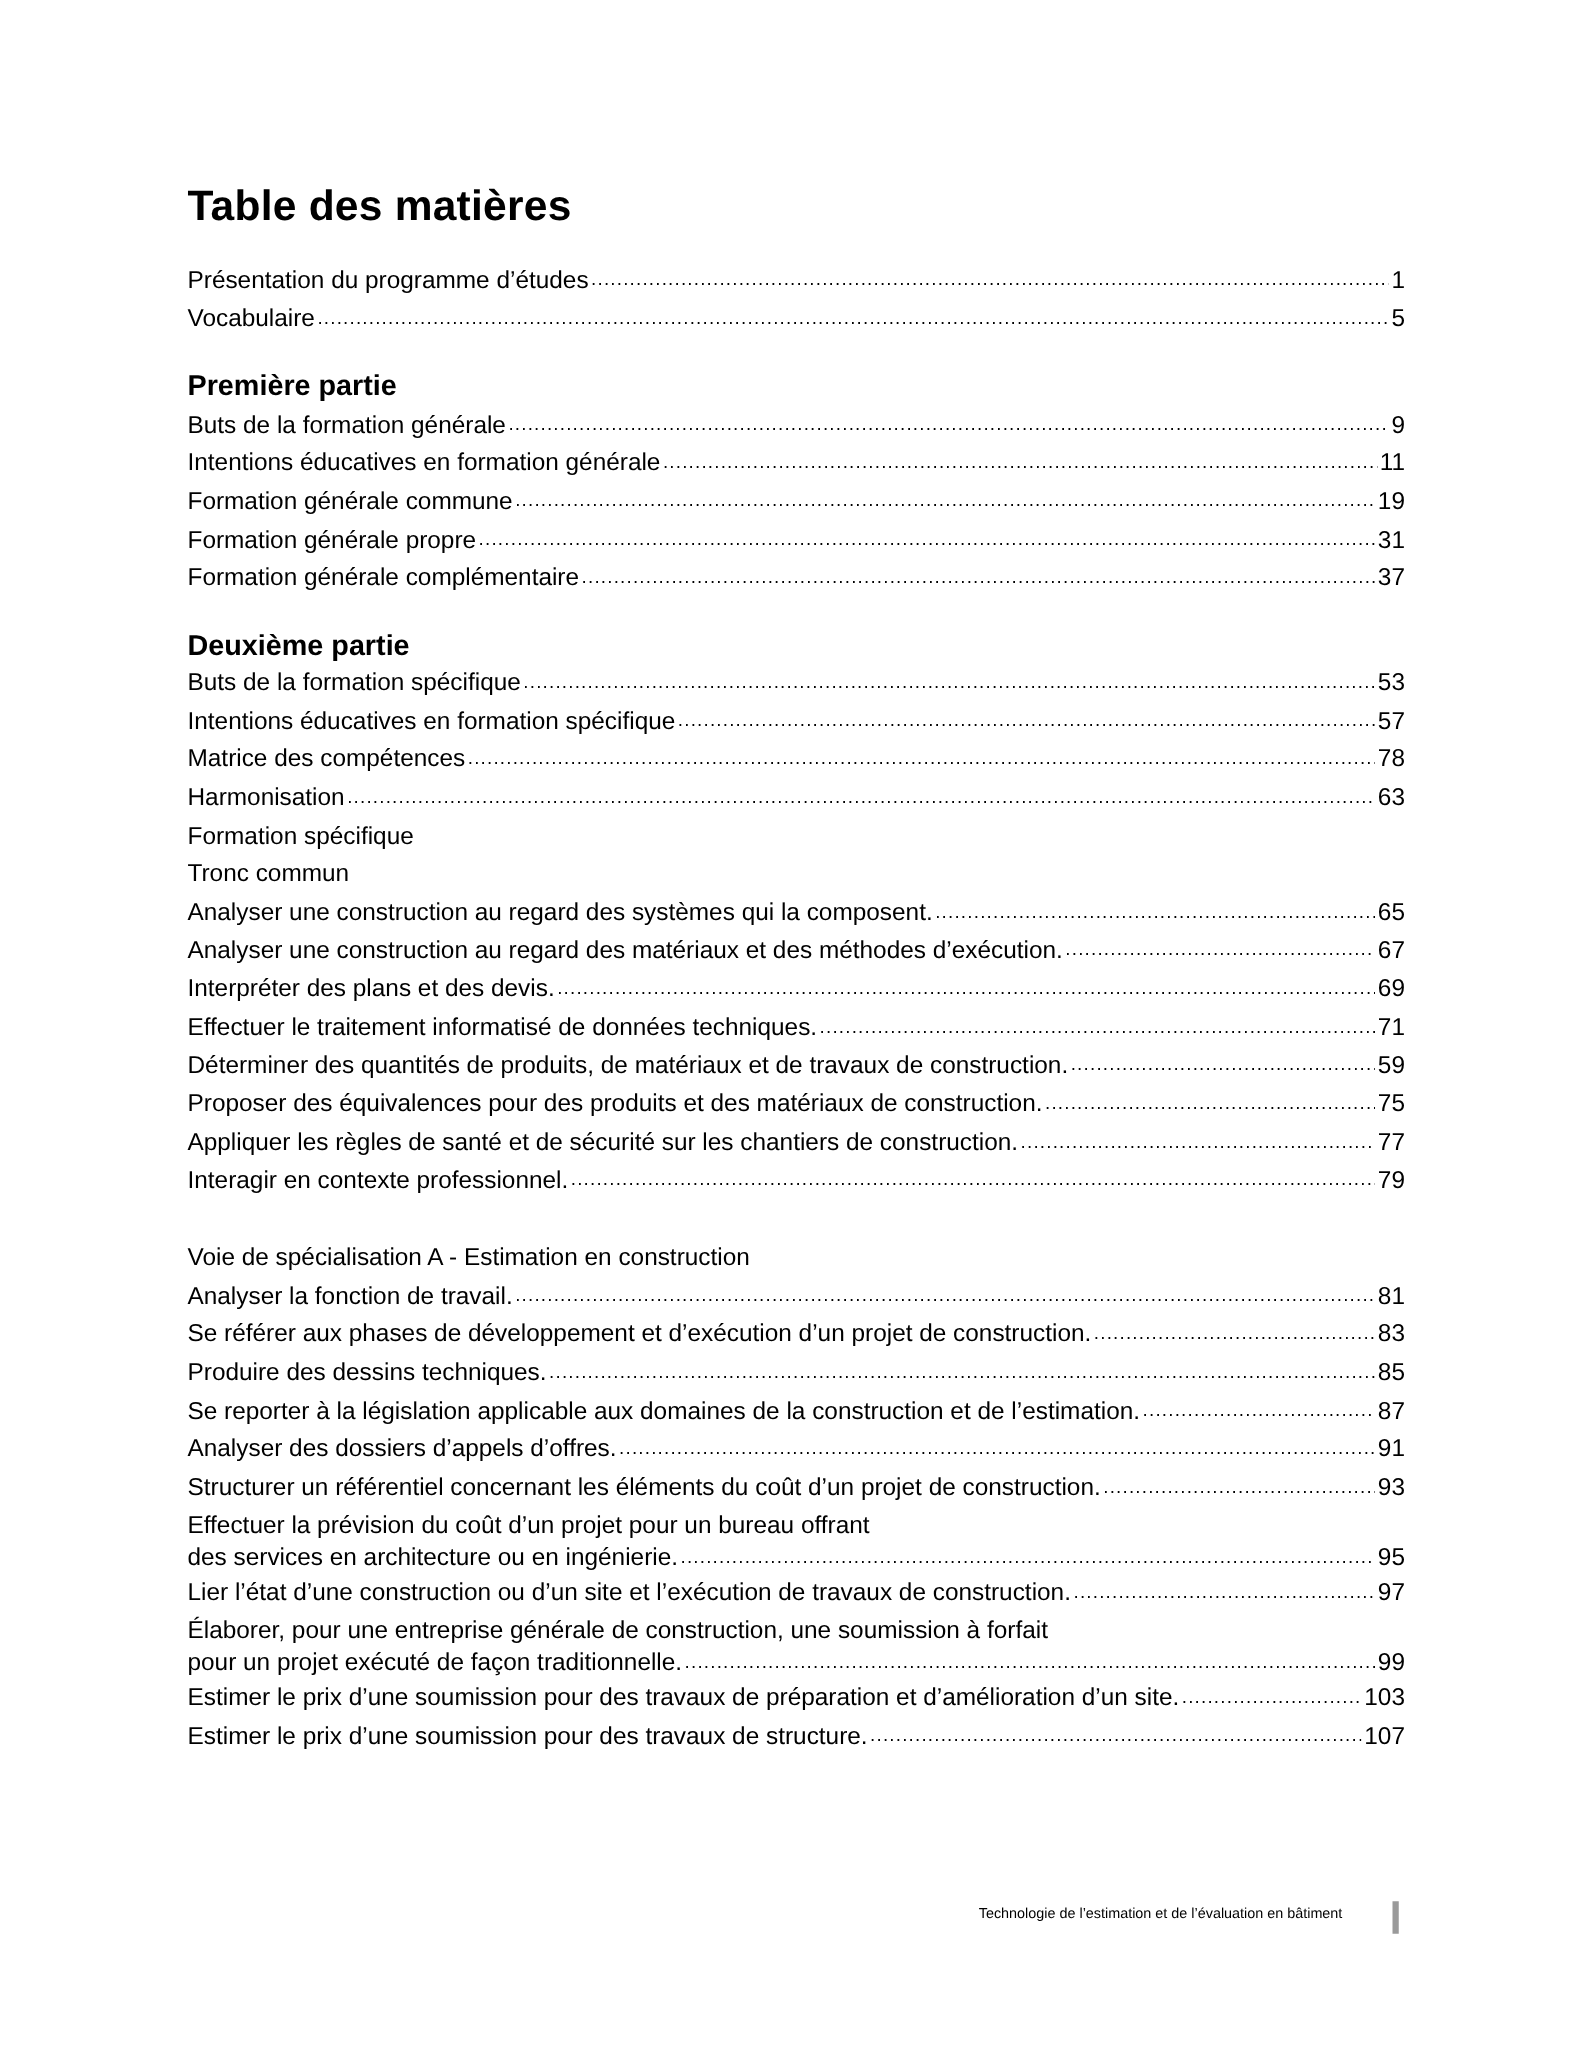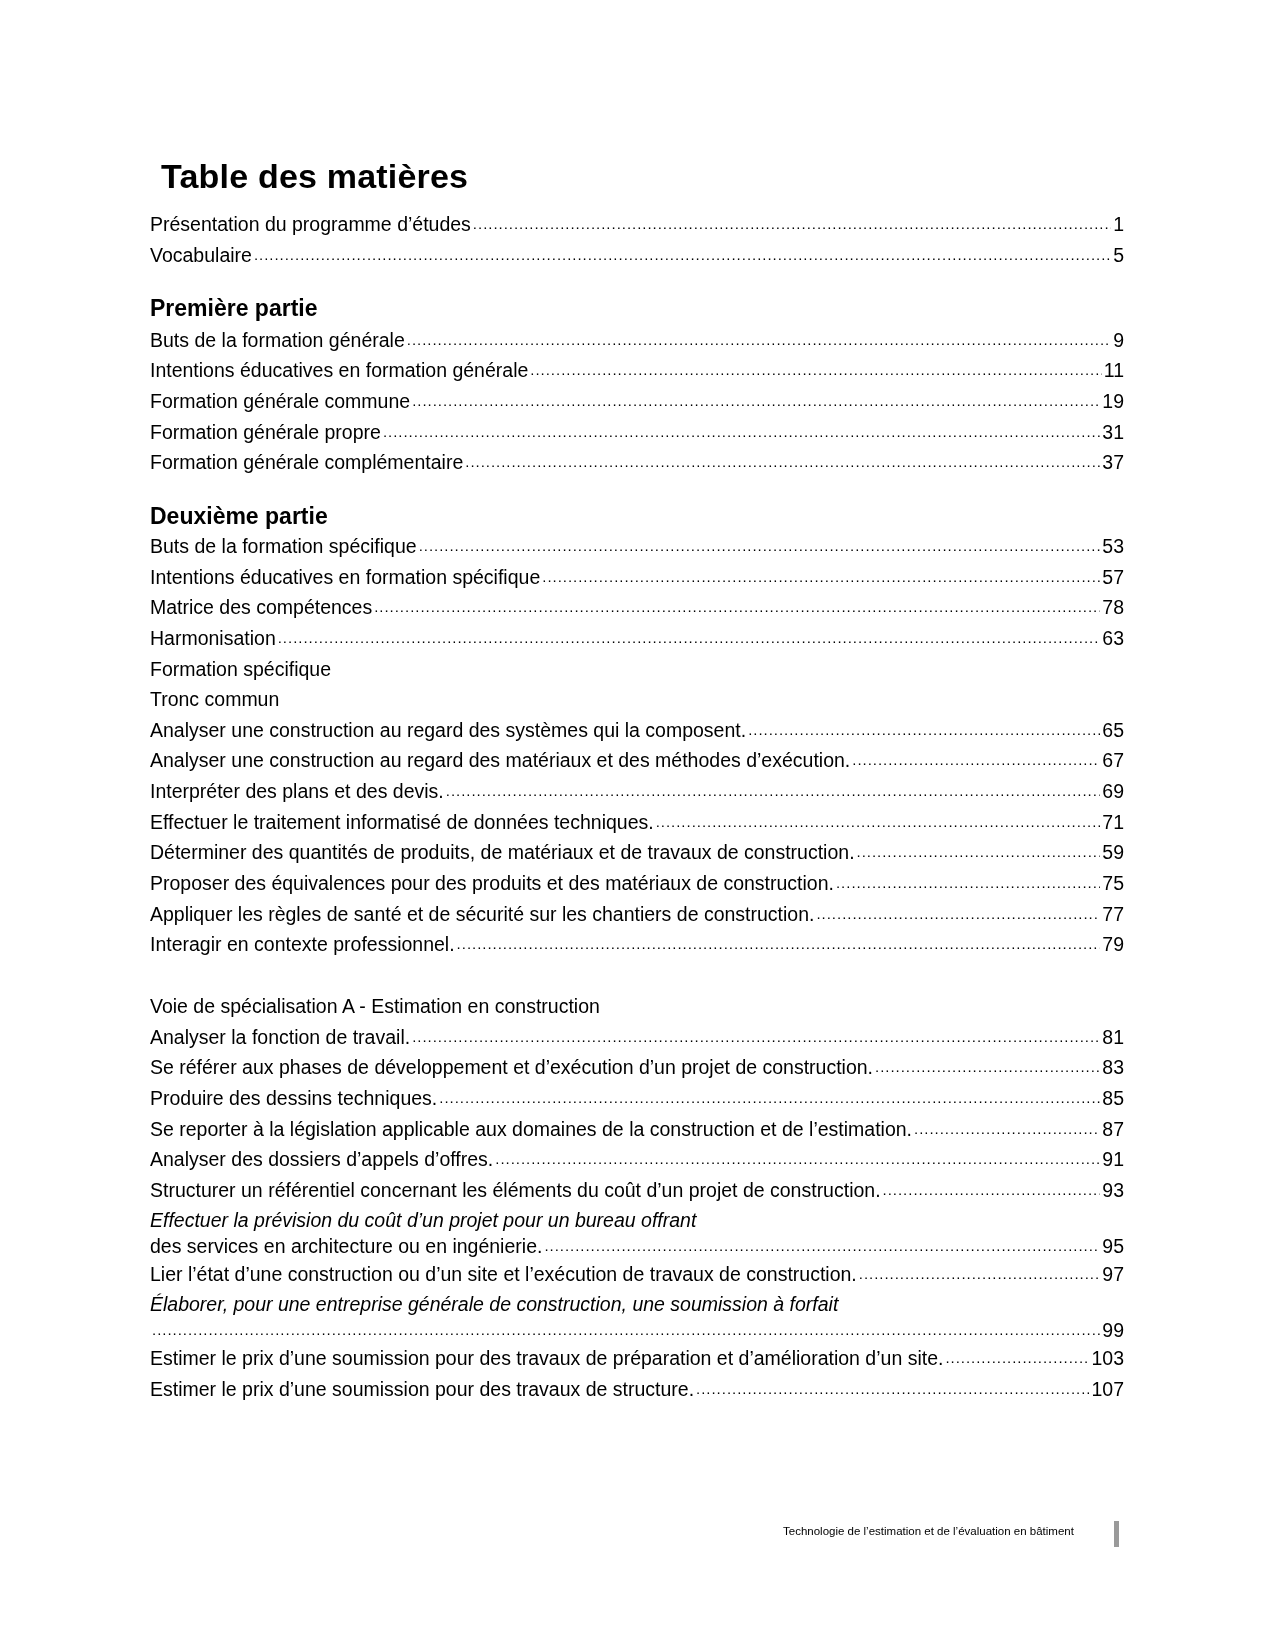--- a/index.html
+++ b/index.html
@@ -1,27 +1,27 @@
 <!DOCTYPE html>
 <html><head>
 <meta charset="utf-8">
 <style>
   html, body { margin:0; padding:0; background:#ffffff; }
   body { width:1275px; height:1650px; position:relative; overflow:hidden;
          font-family:"Liberation Sans", sans-serif; color:#000; }
-  .title { position:absolute; left:150px; top:146px; font-size:34px; font-weight:bold; margin:11px; letter-spacing:0.2px; }
+  .title { position:absolute; left:150px; top:146px; font-size:34px; font-weight:bold; margin:0; letter-spacing:0.2px; }
   .row { position:absolute; left:150px; width:974px; height:24px; display:flex; align-items:center; font-size:19.5px; line-height:24px; white-space:nowrap; }
   .row .lbl { flex:0 0 auto; }
   .row .dots { flex:1 1 auto; overflow:hidden; margin:0 2px; color:#000; letter-spacing:1.2px; font-size:15px; }
   .row .dots::before { content:". . . . . . . . . . . . . . . . . . . . . . . . . . . . . . . . . . . . . . . . . . . . . . . . . . . . . . . . . . . . . . . . . . . . . . . . . . . . . . . . . . . . . . . . . . . . . . . . . . . . . . . . . . . . . . . . . . . . . . . . . . . . . . . . . . . . . . . . . . . . . . . . . . . . . . . . . . . . . . . . . . . . . . . . . . . . . . . . . . . . . . . . . . . . . . . . . . . . . . . . . . . . . . . . . . . . . . . . . . . . . . . . . . . . . . . . . . ."; letter-spacing:-1.6px; }
   .row .pg { flex:0 0 auto; text-align:right; }
   .heading { position:absolute; left:150px; font-size:23px; font-weight:bold; line-height:24px; }
   .plain { position:absolute; left:150px; font-size:19.5px; line-height:24px; }
   .twoline { position:absolute; left:150px; width:974px; font-size:19.5px; line-height:25px; }
-  .twoline .first { display:block; white-space:nowrap;font-style:italic; }
+  .twoline .first { display:block; white-space:nowrap; }
   .twoline .row2 { position:static; display:flex; width:974px; height:25px; }
   .footer-text { position:absolute; left:783px; top:1525px; font-size:11.5px; color:#000; }
   .footer-bar { position:absolute; left:1114px; top:1521px; width:5px; height:26px; background:#9a9a9a; }
 </style>
 </head>
 <body>
 
 <h1 class="title">Table des matières</h1>
 
 <div class="row" style="top:212px">
@@ -170,20 +170,21 @@
 
 <div class="row" style="top:1262px">
   <span class="lbl">Lier l’état d’une construction ou d’un site et l’exécution de travaux de construction.</span>
   <span class="dots"></span>
   <span class="pg">97</span>
 </div>
 
 <div class="twoline" style="top:1292px">
   <span class="first">Élaborer, pour une entreprise générale de construction, une soumission à forfait</span>
   <div class="row row2">
+    <span class="lbl">pour un projet exécuté de façon traditionnelle.</span>
     <span class="dots"></span>
     <span class="pg">99</span>
   </div>
 </div>
 
 <div class="row" style="top:1346px">
   <span class="lbl">Estimer le prix d’une soumission pour des travaux de préparation et d’amélioration d’un site.</span>
   <span class="dots"></span>
   <span class="pg">103</span>
 </div>

